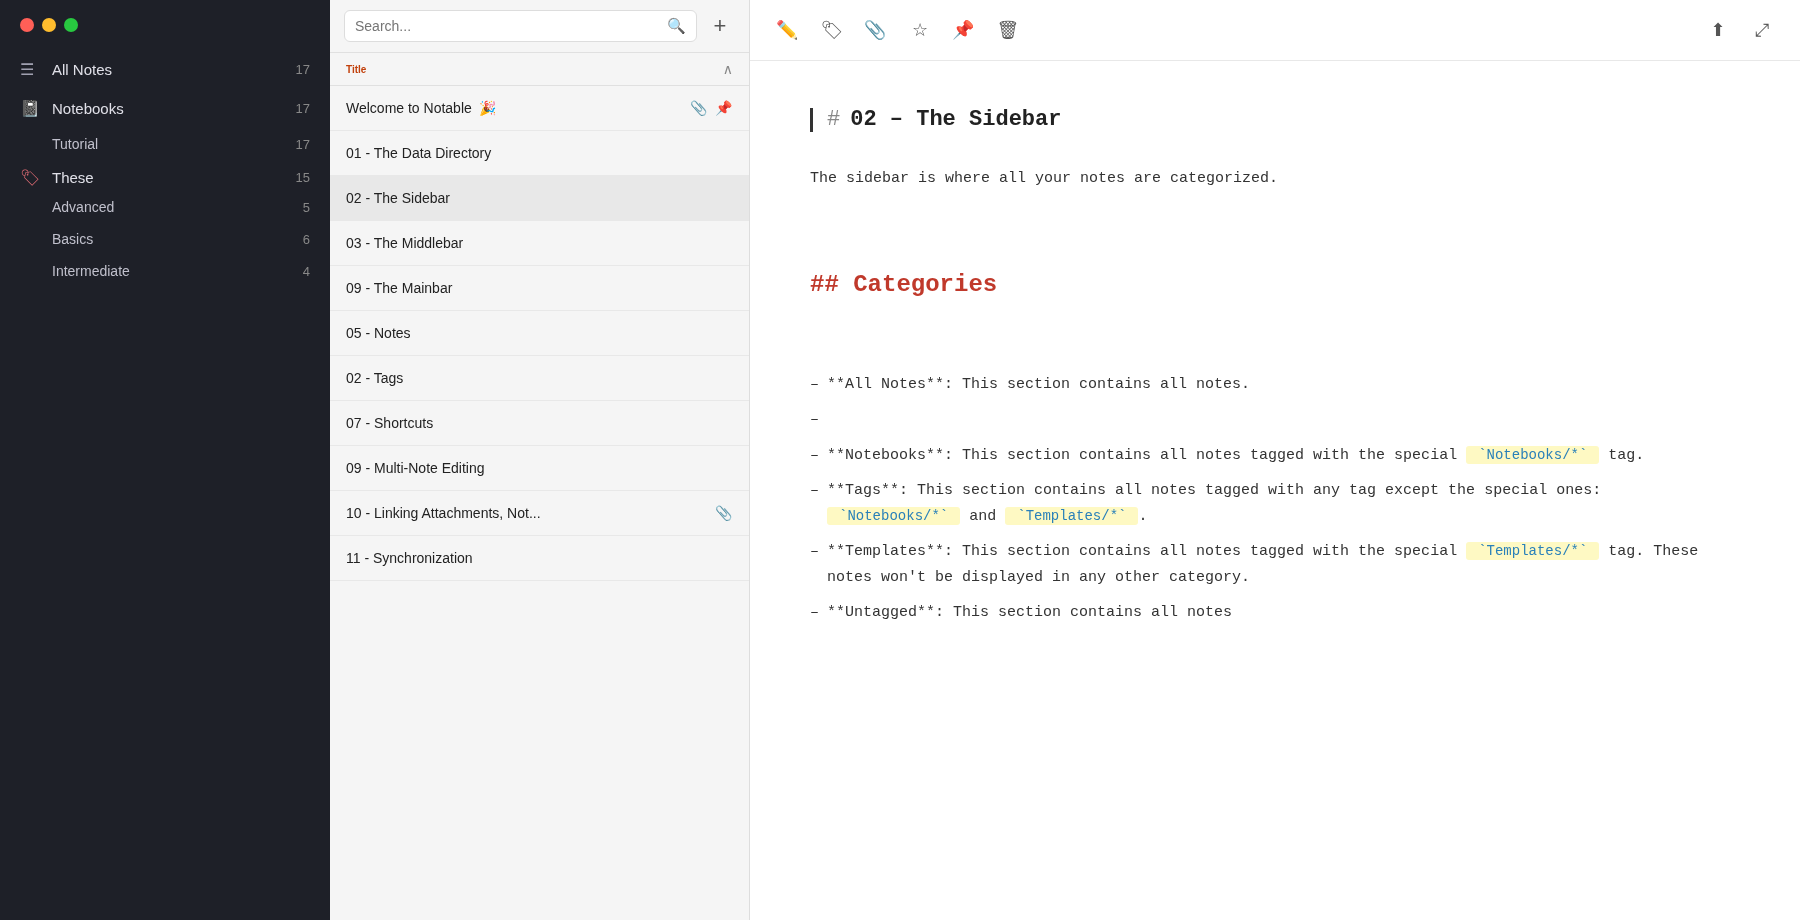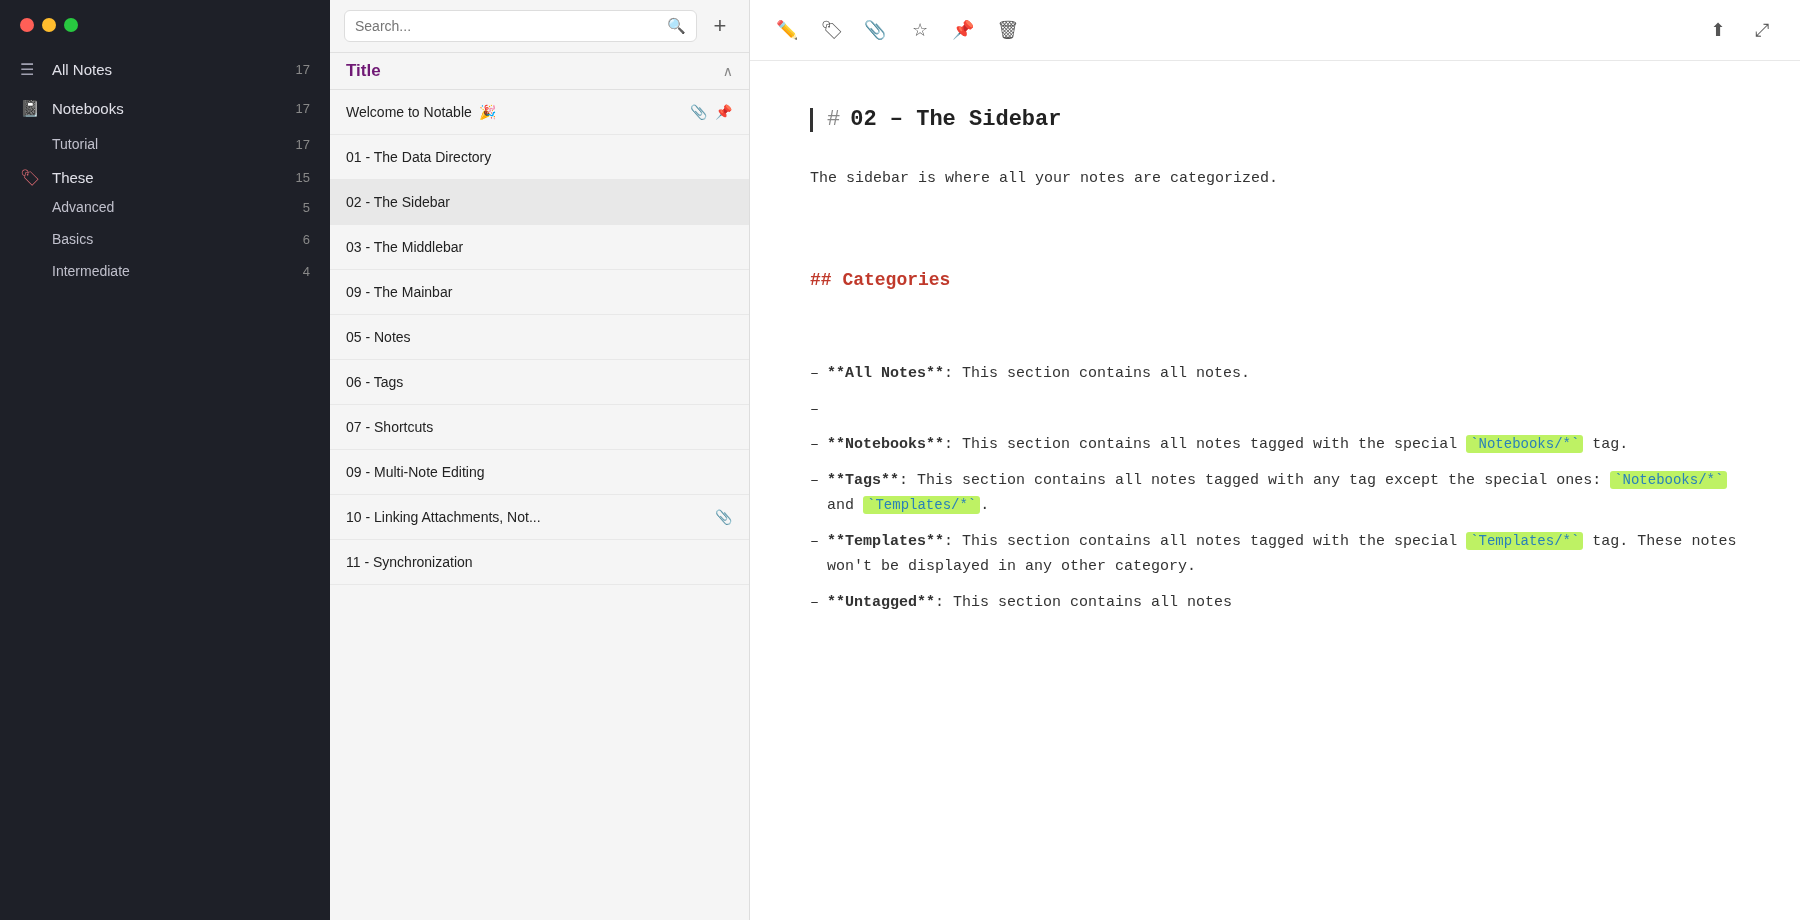--- a/index.html
+++ b/index.html
@@ -149,22 +149,22 @@
     }
 
     .middlebar-list-header {
       display: flex;
       align-items: center;
       padding: 8px 16px;
       border-bottom: 1px solid #e0e0e0;
       background: #f5f5f5;
     }
     .list-header-title {
-      font-size: 17px;
-      color: #701a75;
+      font-size: 10px;
+      color: #c2410c;
       font-weight: 600;
       flex: 1;
     }
     .list-header-sort {
       font-size: 14px;
       color: #888;
       cursor: pointer;
     }
 
     .note-list {
@@ -250,42 +250,42 @@
       width: 3px;
       height: 24px;
       background: #333;
       display: inline-block;
       vertical-align: middle;
       margin-right: 4px;
     }
     .md-h1-hash { color: #888; font-weight: 400; }
 
     .md-h2 {
-      font-size: 18px;
+      font-size: 24px;
       font-weight: 700;
       color: #c0392b;
       margin: 20px 0 16px 0;
     }
 
     .md-p {
       margin-bottom: 24px;
       color: #333;
     }
 
     .md-li {
       display: flex;
       margin-bottom: 10px;
       gap: 8px;
     }
     .md-li-bullet { color: #333; flex-shrink: 0; }
-    .md-bold { font-weight: 700; }
+    .md-bold { font-weight: 400; }
     .md-code {
-      background: #bef264;
+      background: #fef9c3;
       color: #2980b9;
-      padding: 1px 4px;
+      padding: 1px 12px;
       border-radius: 3px;
       font-family: 'Courier New', Courier, monospace;
       font-size: 14px;
     }
   </style>
 </head>
 <body>
 
 <div id="sidebar">
   <div class="traffic-lights">
@@ -370,21 +370,21 @@
       </div>
       <div class="note-item">
         <span class="note-item-title">09 - The Mainbar</span>
         <span class="note-item-icons"></span>
       </div>
       <div class="note-item">
         <span class="note-item-title">05 - Notes</span>
         <span class="note-item-icons"></span>
       </div>
       <div class="note-item">
-        <span class="note-item-title">06 - Tags</span>
+        <span class="note-item-title">02 - Tags</span>
         <span class="note-item-icons"></span>
       </div>
       <div class="note-item">
         <span class="note-item-title">07 - Shortcuts</span>
         <span class="note-item-icons"></span>
       </div>
       <div class="note-item">
         <span class="note-item-title">09 - Multi-Note Editing</span>
         <span class="note-item-icons"></span>
       </div>

